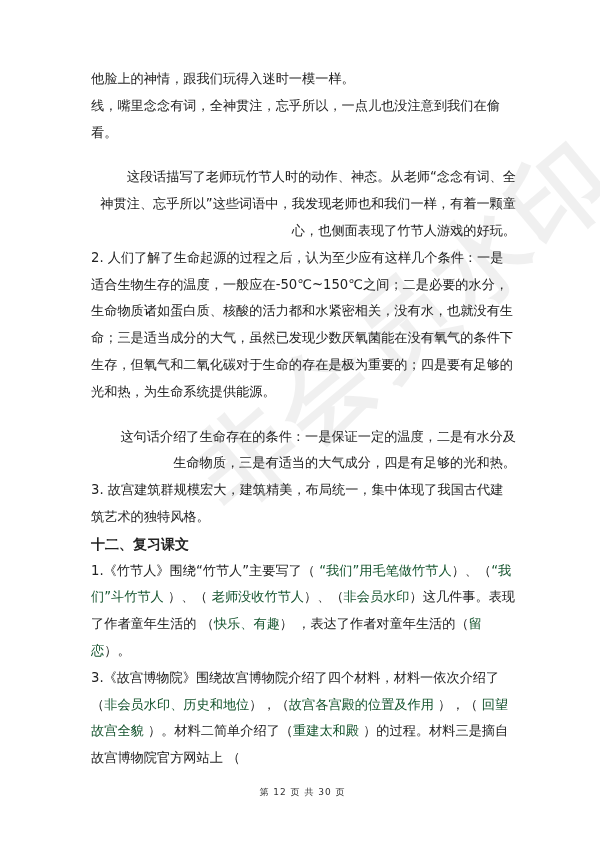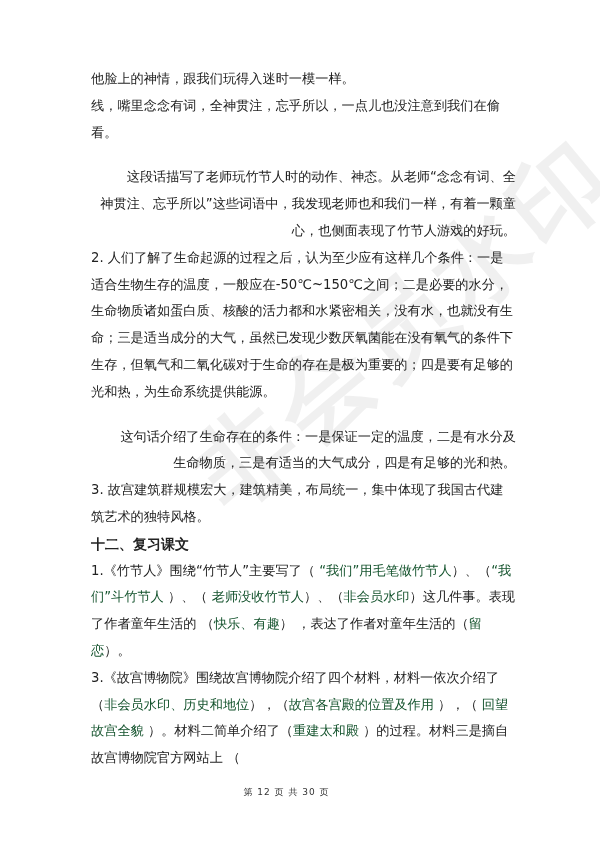--- a/index.html
+++ b/index.html
@@ -9,21 +9,21 @@
   .watermark { position:absolute; left:150px; top:260px; font-size:96px; color:#000;
                opacity:0.055; transform:rotate(-40deg); transform-origin:center;
                letter-spacing:6px; white-space:nowrap; font-weight:bold;
                font-family:"DejaVu Sans", sans-serif; pointer-events:none; }
   .content { position:absolute; left:91px; top:66px; width:425px; font-size:13.2px; line-height:26.8px; }
   .p { margin:0; white-space:normal; }
   .indent { text-indent:27px; }
   .gap-top { margin-top:18px;text-align:right; }
   .red { color:#14532d; }
   .h2 { font-weight:bold; font-size:14px; }
-  .footer { position:absolute; left:0; width:573px; top:786px; text-align:center;
+  .footer { position:absolute; left:16px; width:573px; top:786px; text-align:center;
             font-size:9px; color:#333; letter-spacing:1px; }
 </style>
 </head>
 <body>
 
 <div class="page">
   <div class="watermark">非会员水印</div>
 
   <div class="content">
     <p class="p">他脸上的神情，跟我们玩得入迷时一模一样。</p>

